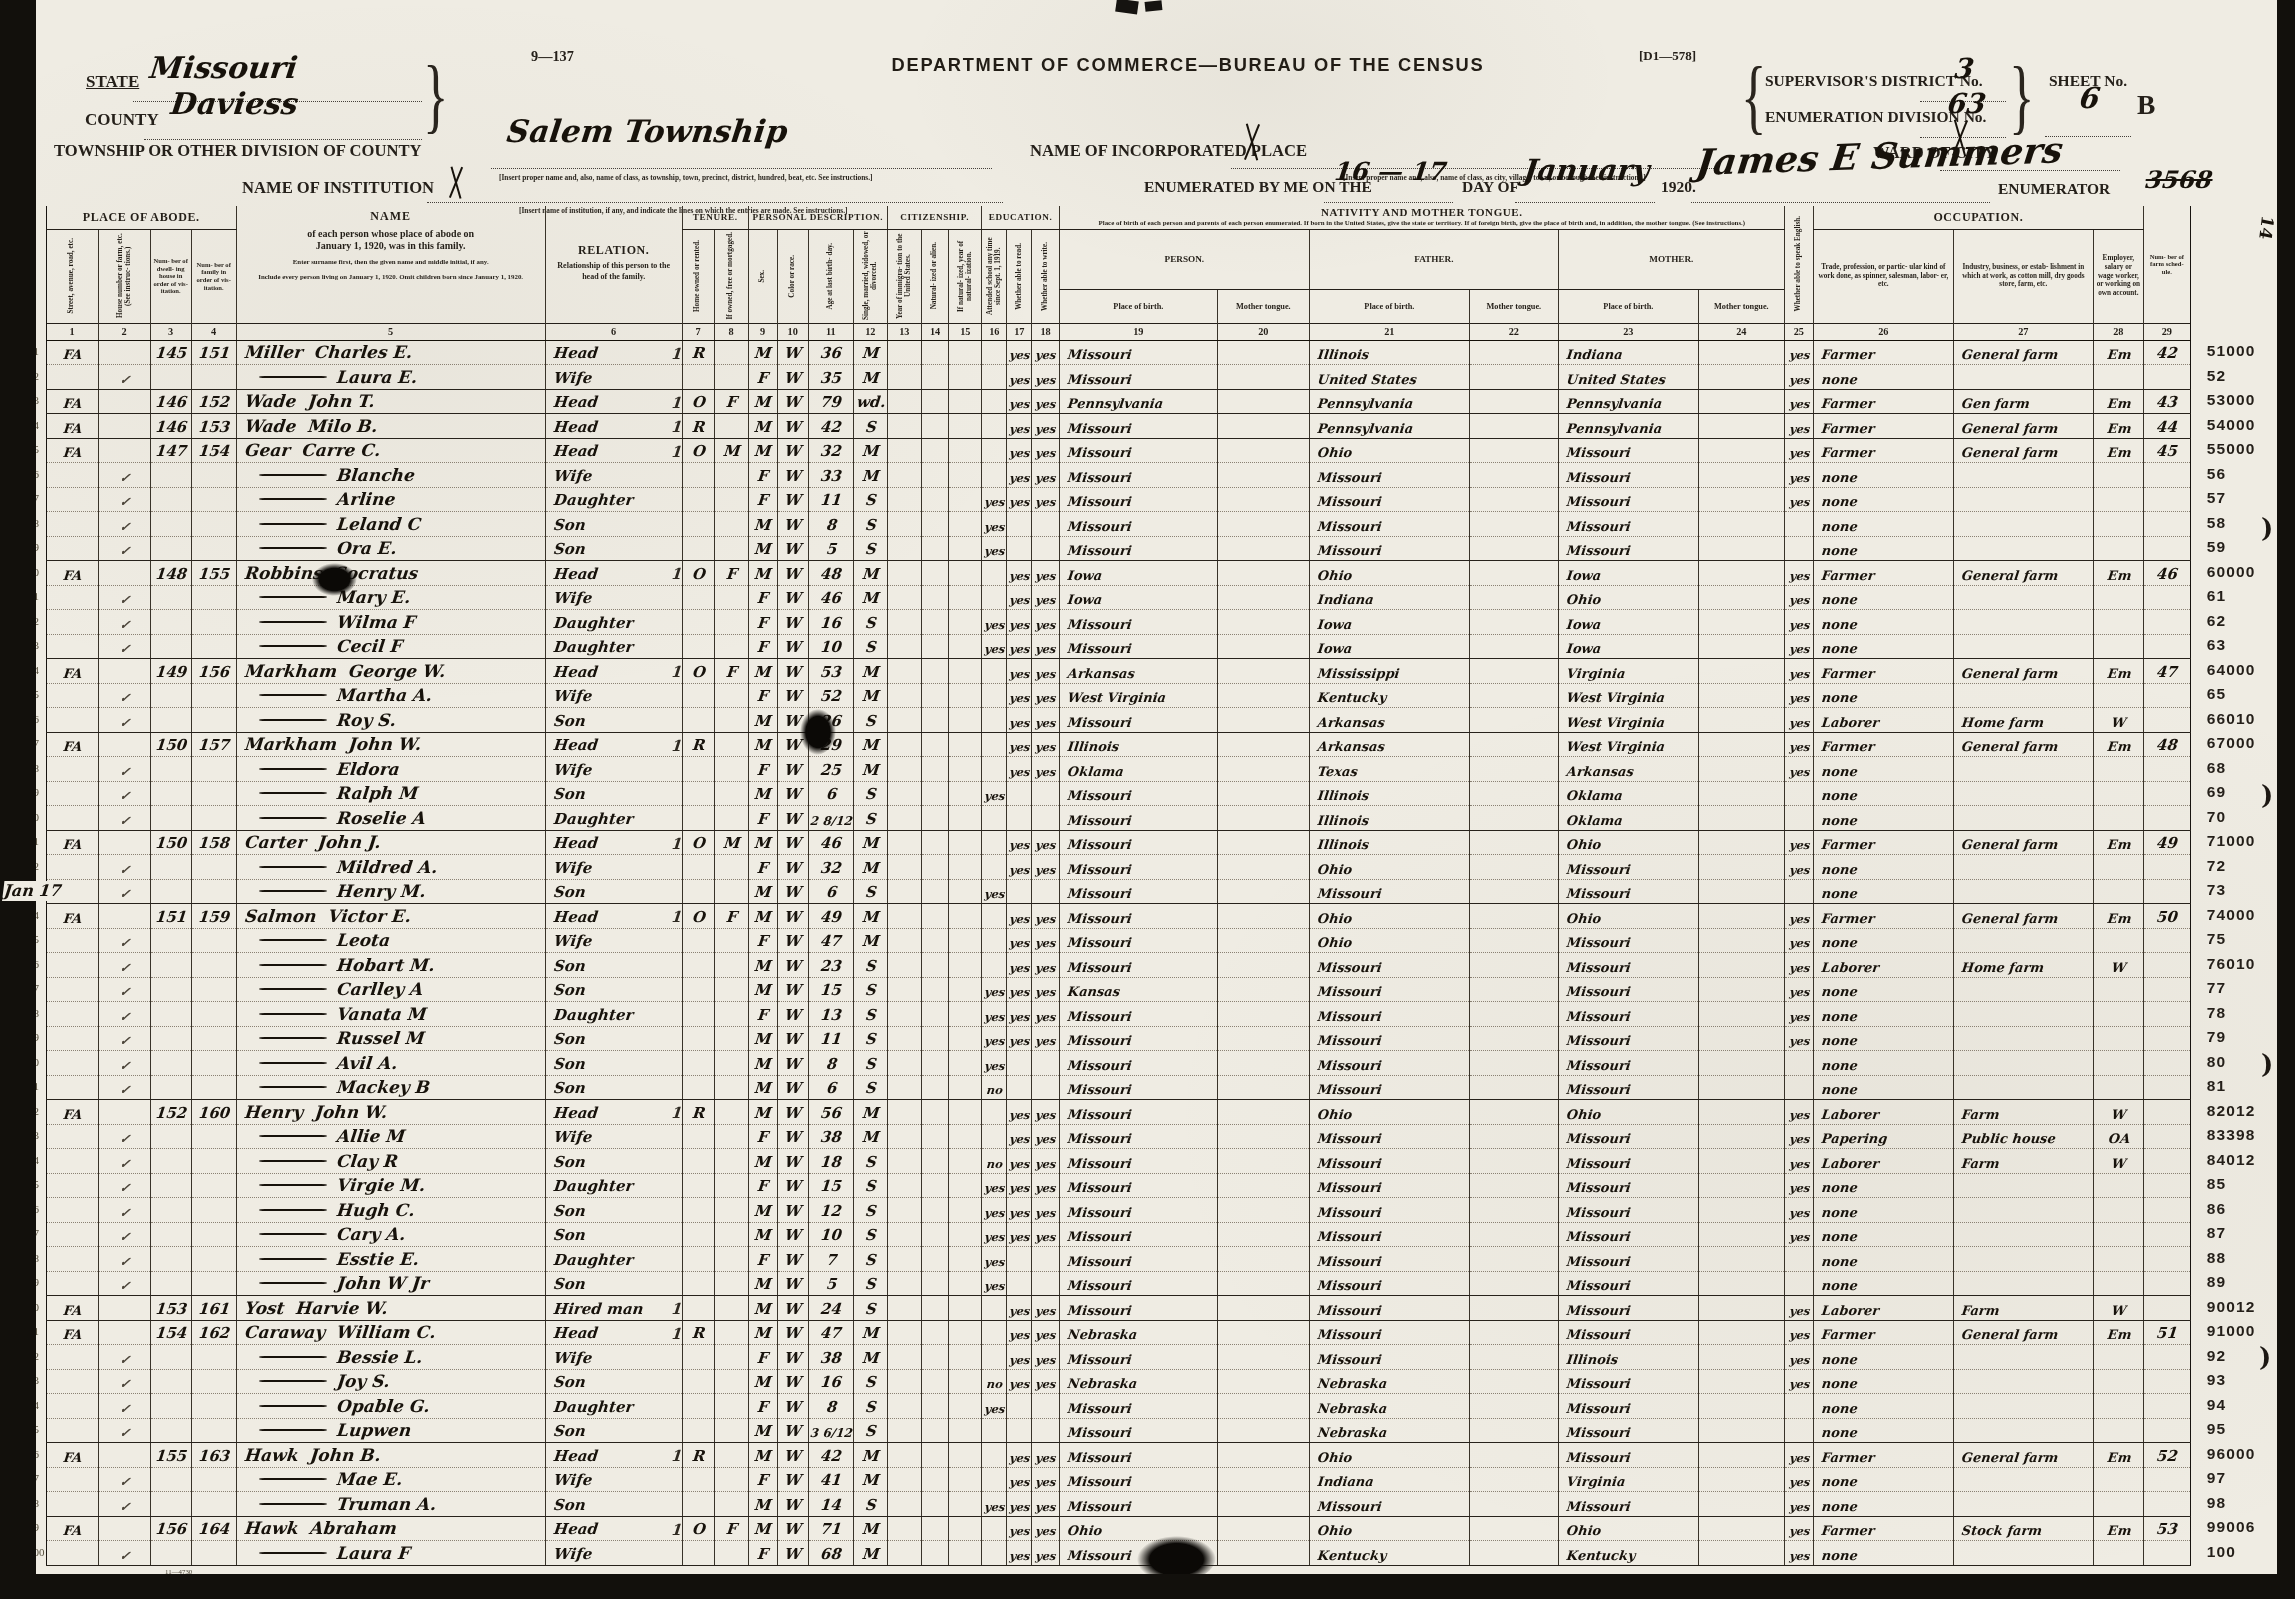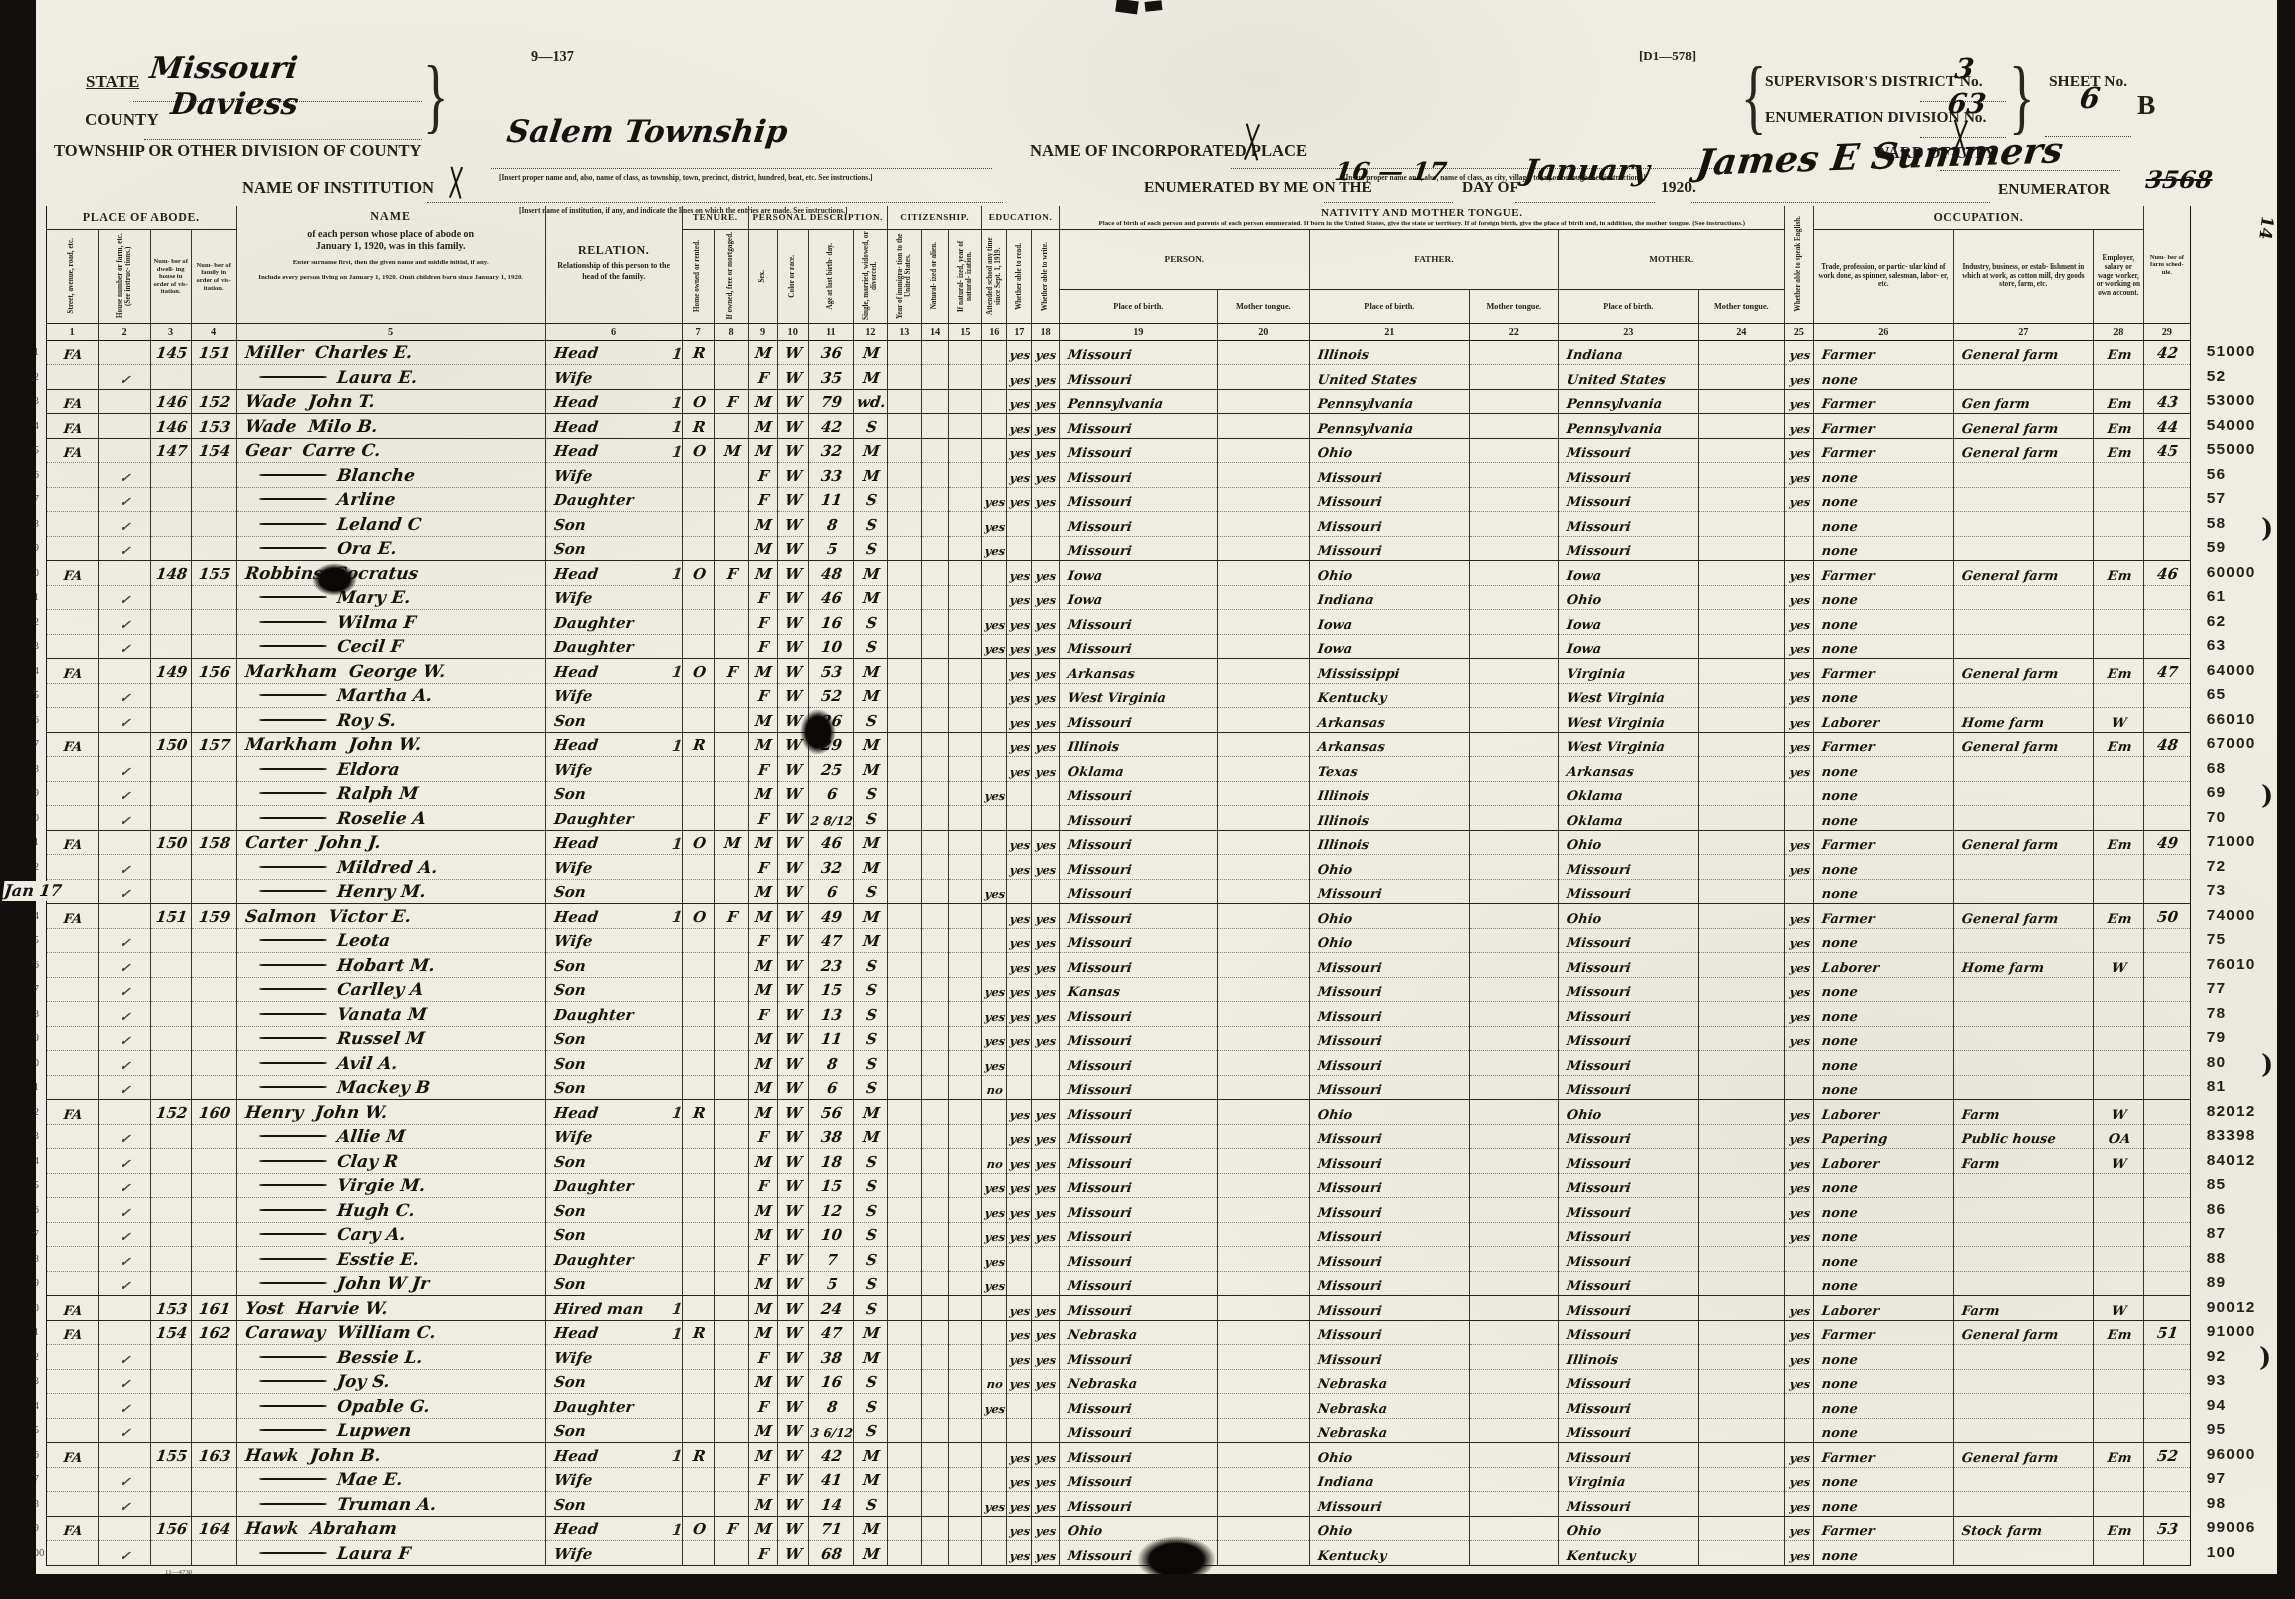--- a/index.html
+++ b/index.html
@@ -72,20 +72,21 @@
   .janchip{position:absolute;z-index:6;background:#efece3;padding:0 2.9px 1.1px 1.1px;}
   .topmark{position:absolute;background:#151310;z-index:5;}
   .fineprint{position:absolute;font-size:6.9px;color:#4e4739;z-index:5;}
 </style>
 </head>
 <body>
 
 <div id="page">
 
   <div class="abs lbl" style="left:531px;top:48px;font-size:14.3px;">9—137</div>
+  <div class="abs sans" style="left:773px;top:54px;width:830px;text-align:center;font-weight:bold;font-size:18.3px;letter-spacing:1.7px;">DEPARTMENT OF COMMERCE—BUREAU OF THE CENSUS</div>
   <div class="abs lbl" style="left:1639px;top:48px;font-size:13px;">[D1—578]</div>
 
   <div class="abs lbl" style="left:86px;top:72px;font-size:17px;text-decoration:underline;">STATE</div>
   <div class="abs hw" style="left:148px;top:50px;font-size:30px;">Missouri</div>
   <div class="dot" style="left:133px;top:101px;width:289px;"></div>
   <div class="brace" style="left:423px;top:49px;">}</div>
 
   <div class="abs lbl" style="left:85px;top:110px;font-size:17px;">COUNTY</div>
   <div class="abs hw" style="left:169px;top:86px;font-size:30px;">Daviess</div>
   <div class="dot" style="left:144px;top:139px;width:278px;"></div>

